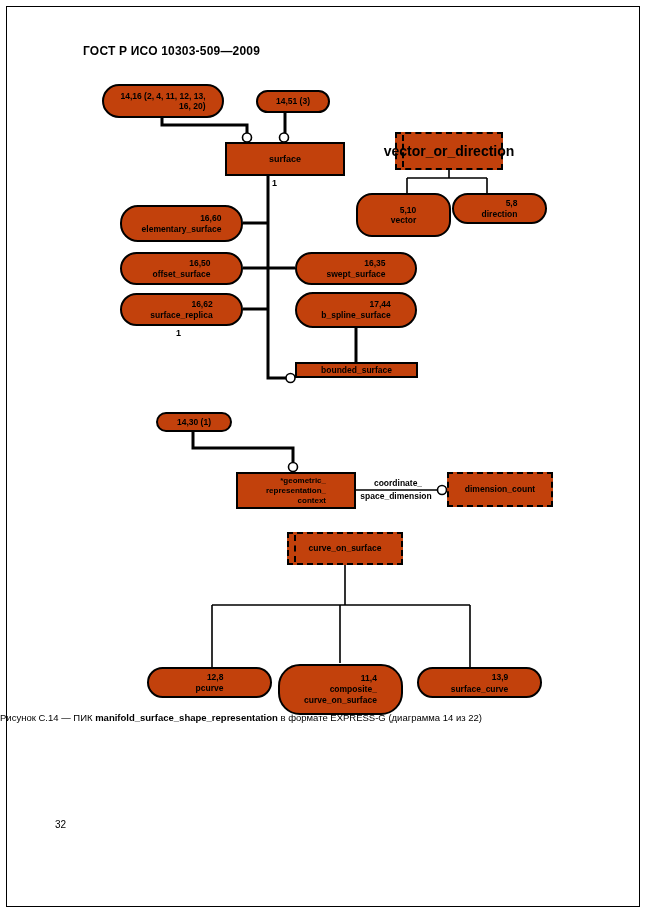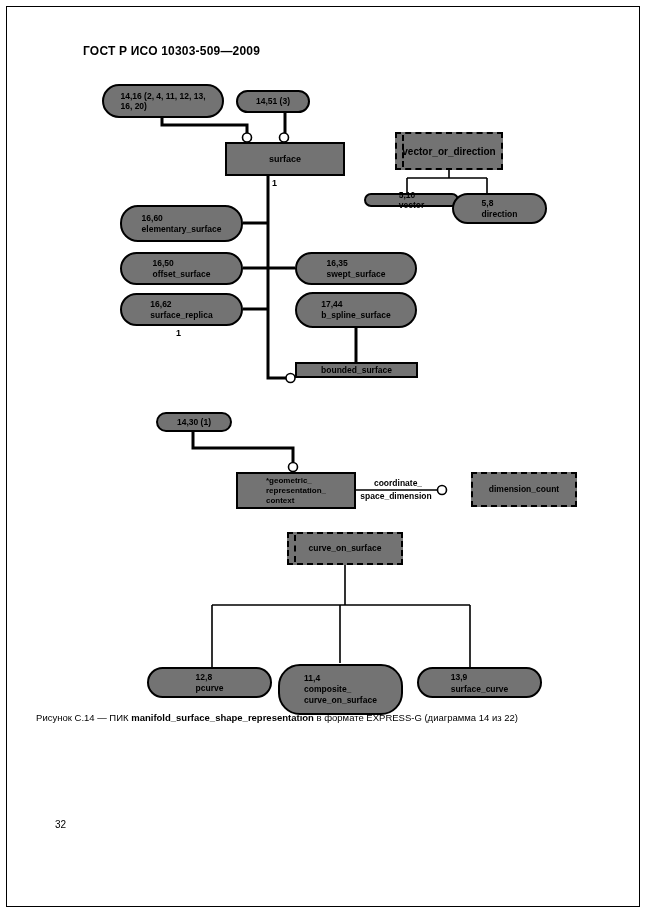--- a/index.html
+++ b/index.html
@@ -17,27 +17,27 @@
   }
   .header {
     position:absolute; left:55px; top:44px;
     font-size:12px; font-weight:bold; letter-spacing:0.2px;margin-left:28px;
   }
   .page-number {
     position:absolute; left:55px; top:819px; font-size:10px;
   }
   .caption {
     position:absolute; left:0; top:712px; width:518px;
-    text-align:right; font-size:9.5px;
+    text-align:left; font-size:9.5px;
   }
   .caption b { font-weight:bold; }
   .node {
-    position:absolute; background:#737373; border:2px solid #000;
+    position:absolute; background:#c2410c; border:2px solid #000;
     display:flex; align-items:center; justify-content:center;
-    text-align:left; white-space:pre-line;
+    text-align:right; white-space:pre-line;
     font-weight:bold; font-size:9px; line-height:11px;
     box-sizing:border-box; z-index:2;
   }
   .oval { border-radius:18px; }
   .dashed { border-style:dashed; border-width:2px; }
   .select-bar {
     position:absolute; left:5px; top:1px; bottom:1px; width:0;
     border-left:2px dashed #000;
   }
   .lbl {
@@ -76,30 +76,30 @@
     <circle cx="247" cy="137.5" r="4.5"></circle>
     <circle cx="284" cy="137.5" r="4.5"></circle>
     <circle cx="290.5" cy="378" r="4.5"></circle>
     <circle cx="293" cy="467" r="4.5"></circle>
     <circle cx="442" cy="490" r="4.5"></circle>
   </g>
 </svg>
 
 <div class="node oval" style="left:102px;top:84px;width:122px;height:34px;font-size:8.5px;line-height:10px;">14,16 (2, 4, 11, 12, 13,
 16, 20)</div>
-<div class="node oval" style="left:236px;top:90px;width:74px;height:23px;border-radius:12px;font-size:8.5px;">14,51 (3)</div>
+<div class="node oval" style="left:256px;top:90px;width:74px;height:23px;border-radius:12px;font-size:8.5px;">14,51 (3)</div>
 
 <div class="node" style="left:225px;top:142px;width:120px;height:34px;">surface</div>
 <div class="lbl" style="left:272px;top:178px;">1</div>
 
-<div class="node dashed" style="left:395px;top:132px;width:108px;height:38px;font-size:10px;">
+<div class="node dashed" style="left:395px;top:132px;width:108px;height:38px;font-size:14px;">
   <div class="select-bar"></div>
   <span>vector_or_direction</span>
 </div>
-<div class="node oval" style="left:364px;top:193px;width:95px;height:14px;border-radius:16px;font-size:8.5px;line-height:10.5px;">5,10
+<div class="node oval" style="left:356px;top:193px;width:95px;height:44px;border-radius:16px;font-size:8.5px;line-height:10.5px;">5,10
 vector</div>
 <div class="node oval" style="left:452px;top:193px;width:95px;height:31px;border-radius:16px;font-size:8.5px;line-height:10.5px;">5,8
 direction</div>
 
 <div class="node oval" style="left:120px;top:205px;width:123px;height:37px;font-size:8.5px;line-height:11px;">16,60
 elementary_surface</div>
 <div class="node oval" style="left:120px;top:252px;width:123px;height:33px;font-size:8.5px;line-height:11px;">16,50
 offset_surface</div>
 <div class="node oval" style="left:295px;top:252px;width:122px;height:33px;font-size:8.5px;line-height:11px;">16,35
 swept_surface</div>
@@ -110,21 +110,21 @@
 b_spline_surface</div>
 
 <div class="node" style="left:295px;top:362px;width:123px;height:16px;font-size:8.5px;">bounded_surface</div>
 
 <div class="node oval" style="left:156px;top:412px;width:76px;height:20px;border-radius:10px;font-size:8.5px;">14,30 (1)</div>
 <div class="node" style="left:236px;top:472px;width:120px;height:37px;font-size:8px;line-height:10px;">*geometric_
 representation_
 context</div>
 <div class="lbl" style="left:356px;top:478px;width:84px;font-size:8.5px;">coordinate_</div>
 <div class="lbl" style="left:350px;top:491px;width:92px;font-size:8.5px;">space_dimension</div>
-<div class="node dashed" style="left:447px;top:472px;width:106px;height:35px;font-size:8.5px;margin-left:24px;">dimension_count</div>
+<div class="node dashed" style="left:447px;top:472px;width:106px;height:35px;font-size:8.5px;">dimension_count</div>
 
 <div class="node dashed" style="left:287px;top:532px;width:116px;height:33px;font-size:8.5px;">
   <div class="select-bar"></div>
   <span>curve_on_surface</span>
 </div>
 
 <div class="node oval" style="left:147px;top:667px;width:125px;height:31px;font-size:8.5px;line-height:11px;">12,8
 pcurve</div>
 <div class="node oval" style="left:278px;top:664px;width:125px;height:51px;border-radius:22px;font-size:8.5px;line-height:11px;">11,4
 composite_

